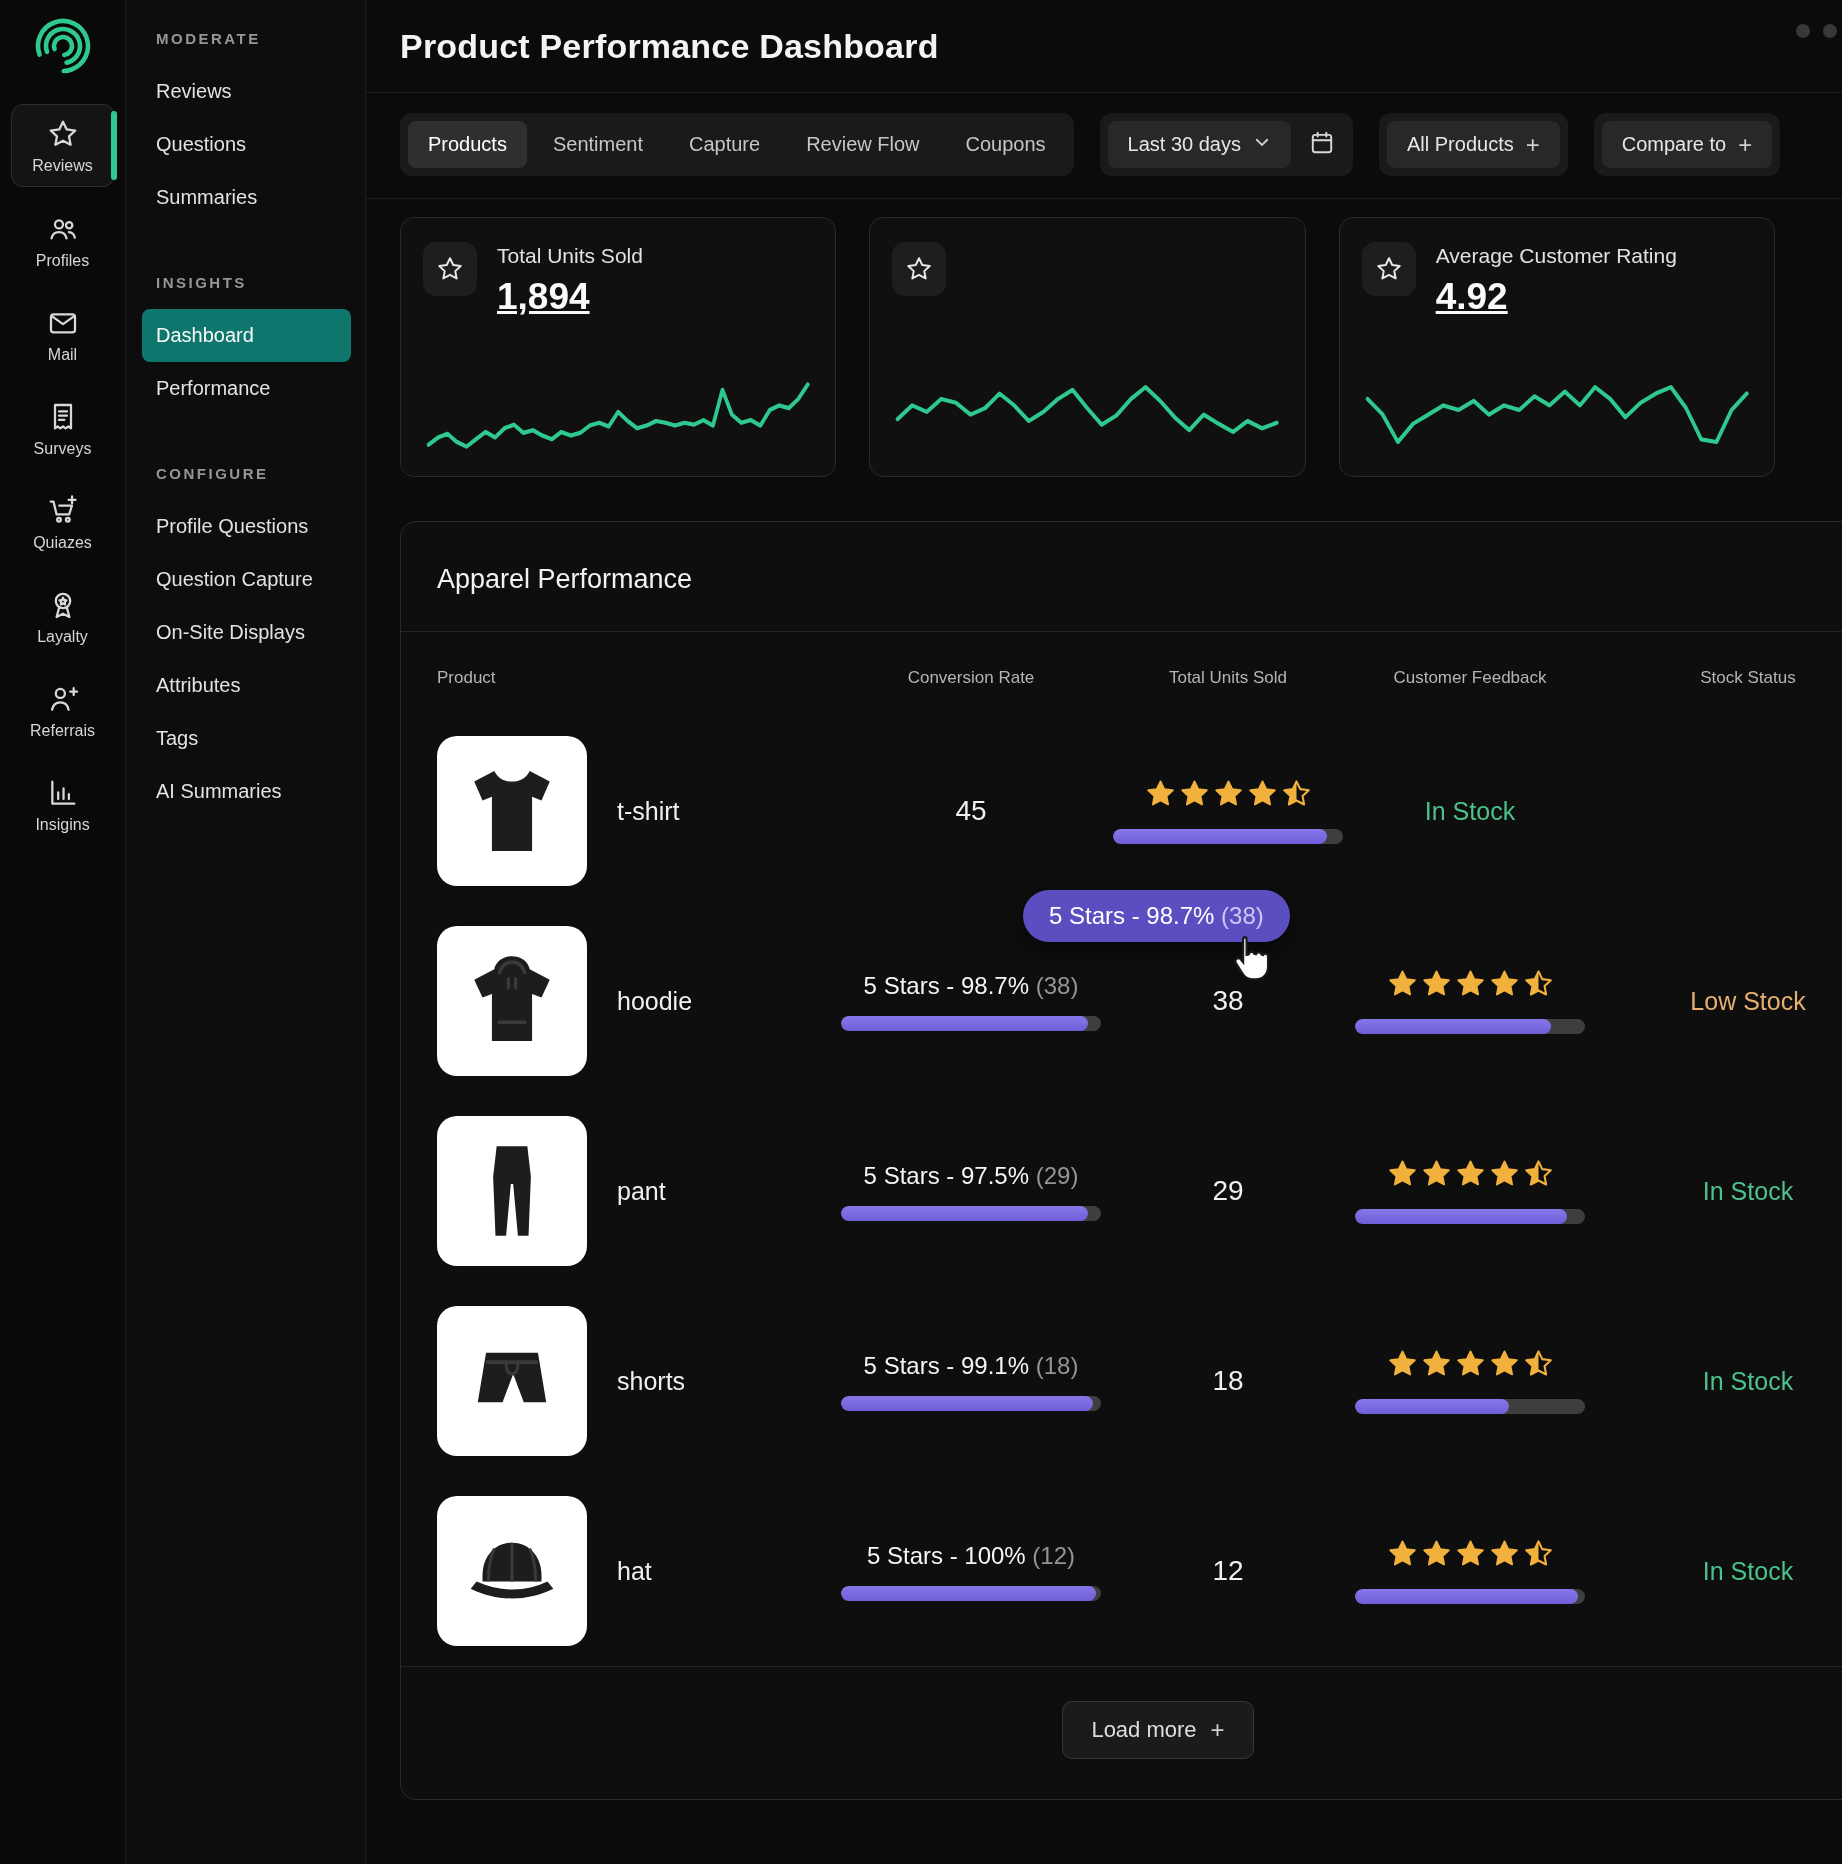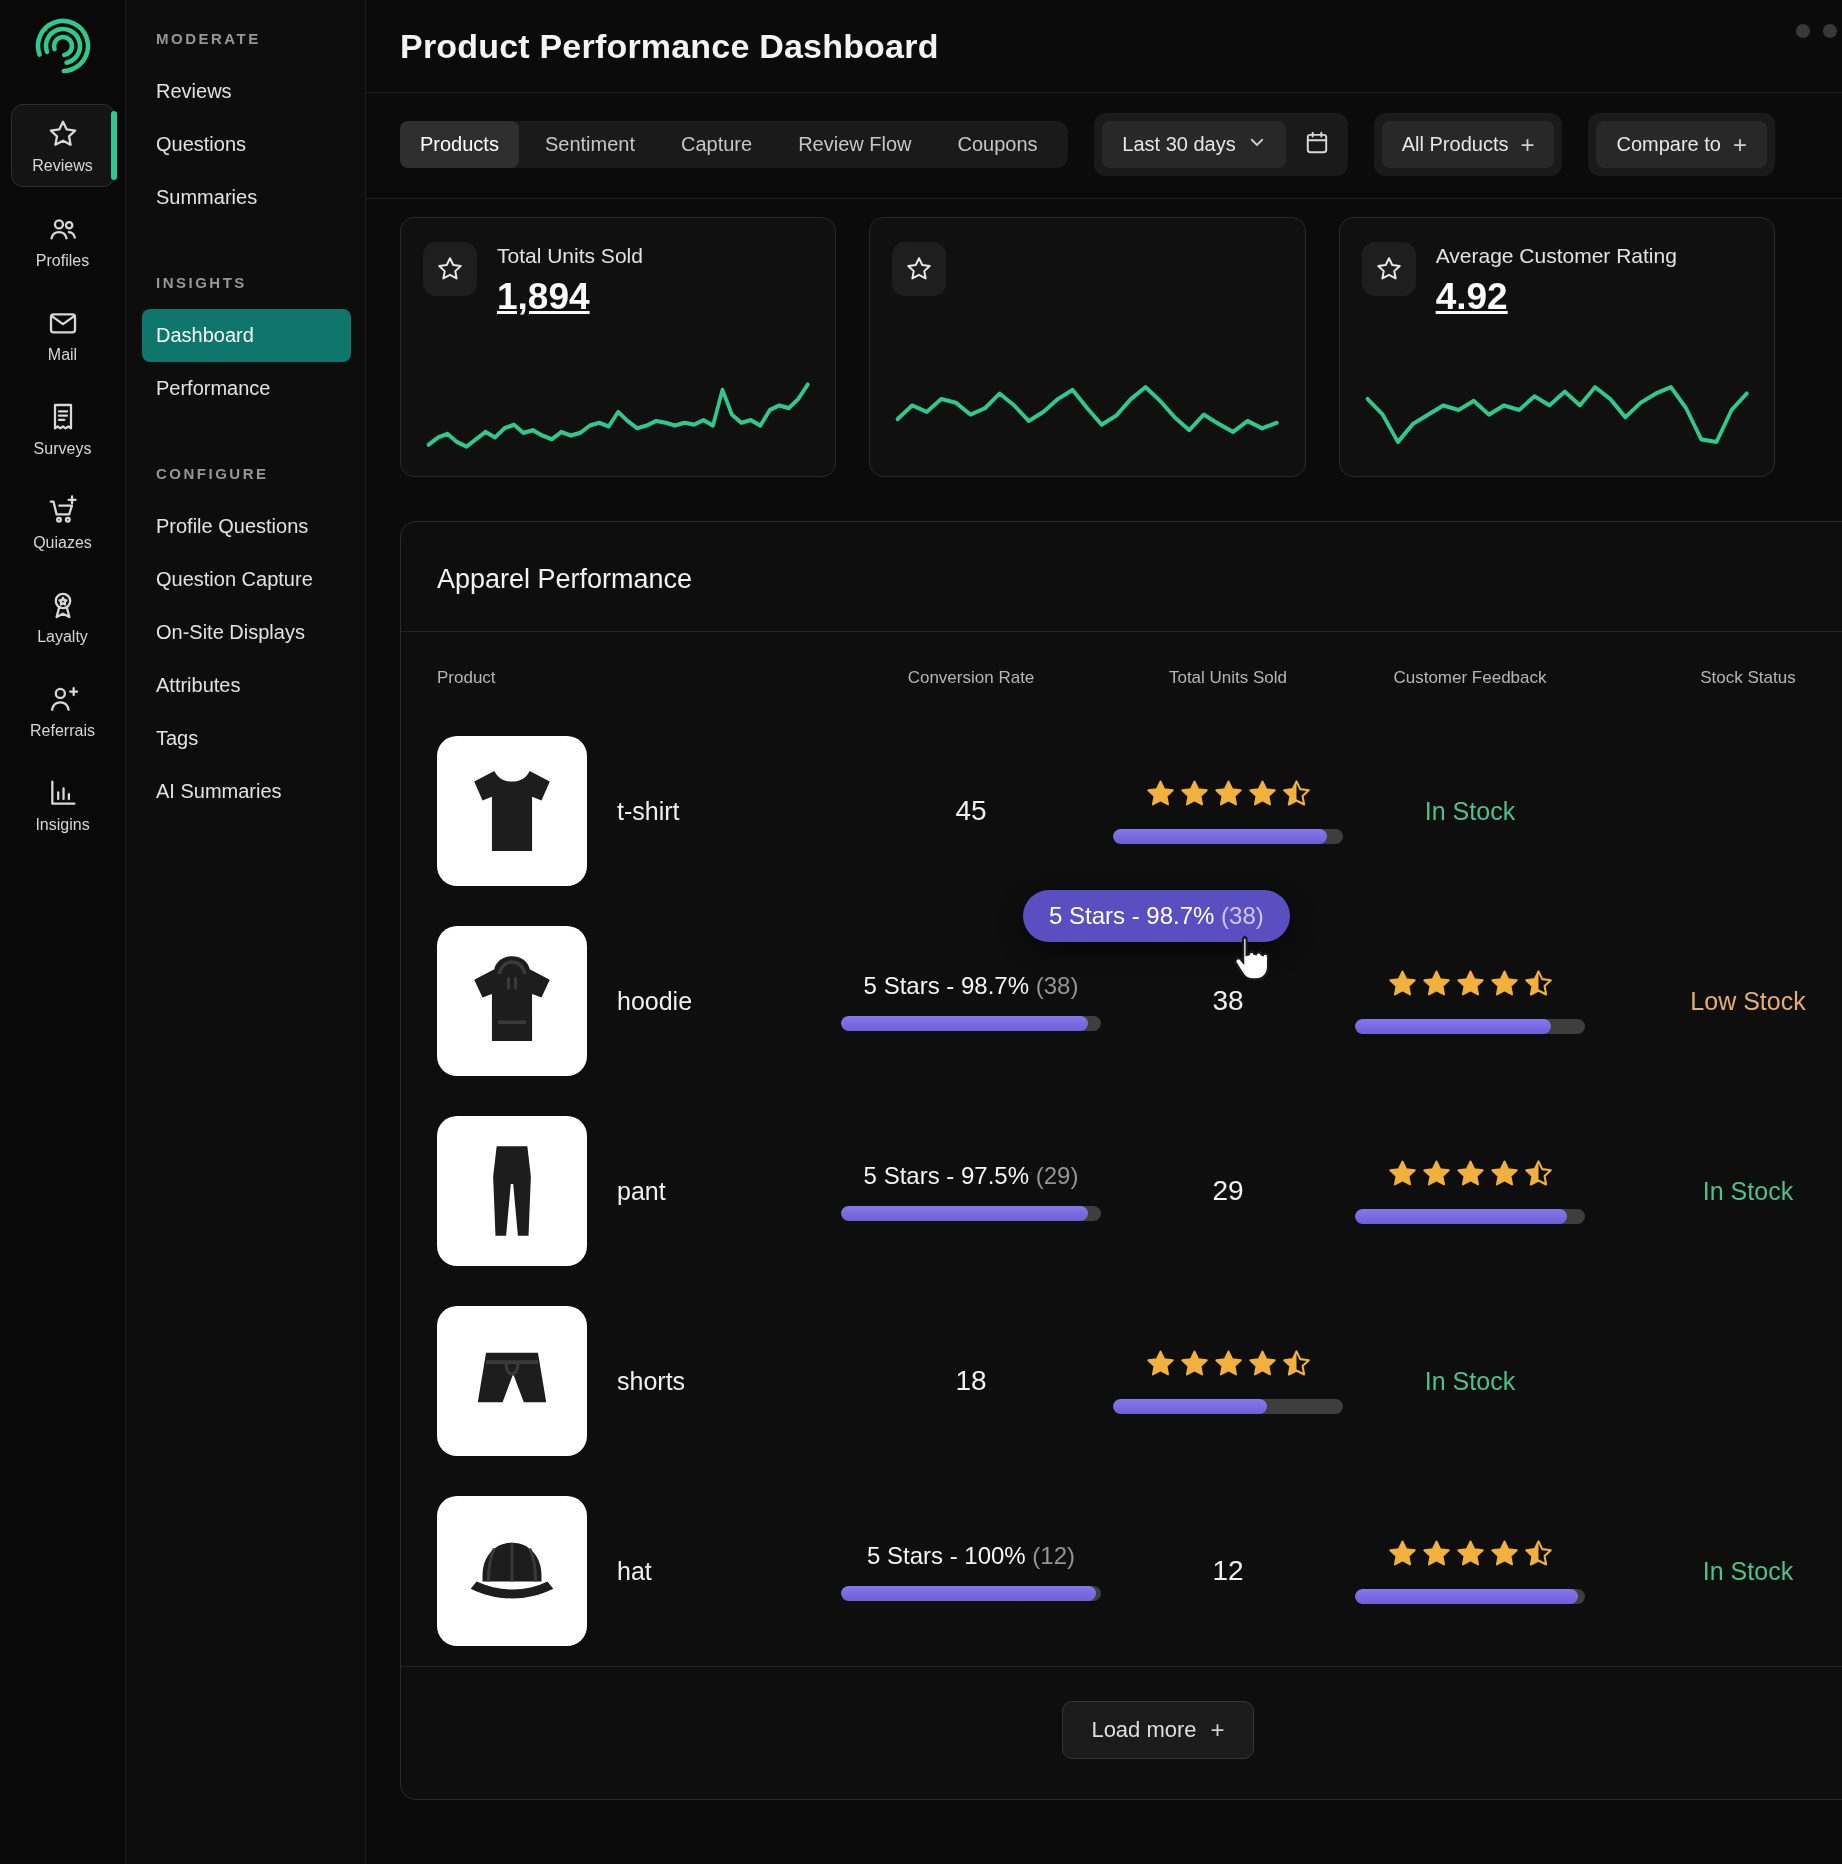--- a/index.html
+++ b/index.html
@@ -33,21 +33,21 @@
 
   
   main { flex:1; position:relative; padding:0 0 0 34px; background:#0b0b0b; }
   .main-header { height:92px; display:flex; align-items:center; position:relative; }
   .main-header h1 { font-size:34px; font-weight:600; color:#f4f4f4; letter-spacing:.2px; }
   .window-dots { position:absolute; right:52px; top:24px; display:flex; gap:13px; }
   .window-dots span { width:14px; height:14px; border-radius:50%; background:#383838; }
   .full-divider { height:1px; background:#1e1e1e; margin-left:-34px; width:1476px; border:0; }
 
   .toolbar { display:flex; align-items:center; gap:26px; padding:20px 0 22px; width:1375px; }
-  .tab-group { background:#1a1a1a; border-radius:12px; display:flex; gap:6px;
+  .tab-group { background:#1a1a1a; border-radius:12px; padding:8px; display:flex; gap:6px;
                align-items:center; flex:1; }
   .tab { background:transparent; border:0; color:#c6c6c6; font-size:20px; padding:12px 20px;
          border-radius:8px; cursor:pointer; font-family:inherit; white-space:nowrap; }
   .tab.active { background:#2f2f2f; color:#ffffff; }
   .tool-group { background:#1a1a1a; border-radius:12px; padding:8px; display:flex; gap:8px;
                 align-items:center; }
   .tool-btn { background:#282828; border:0; border-radius:8px; color:#e6e6e6; font-size:20px;
               padding:12px 20px; display:flex; align-items:center; gap:12px; cursor:pointer;
               font-family:inherit; white-space:nowrap; }
   .icon-btn { background:transparent; border:0; padding:6px 10px; cursor:pointer; }
@@ -465,20 +465,29 @@
   </div>
           <div class="grid trow">
     <div class="tile">
               <svg viewBox="0 0 100 100">
                 <path fill="#1d1d1d" d="M28 26h44l7 42H60l-9-24-9 24H21z"></path>
                 <path fill="none" stroke="#3a3a3a" stroke-width="3" d="M28 34h44"></path>
                 <path fill="none" stroke="#3a3a3a" stroke-width="2.6" d="M45 34c0 8 2 10 5 10s5-2 5-10"></path>
               </svg>
             </div>
     <div class="pname">shorts</div>
+    <div class="conv">
+      <div class="conv-label">
+        <span class="c-main">5 Stars - 99.1%</span>
+        <span class="c-count">(18)</span>
+      </div>
+      <div class="bar conv-bar">
+                <div class="bar-fill" style="width: 97%;"></div>
+              </div>
+    </div>
     <div class="units">18</div>
     <div class="feed">
       <div class="stars">
                 <span><svg viewBox="0 0 24 24">
                     <path d="M12 2.6l2.9 6 6.6.9-4.8 4.5 1.2 6.5L12 17.4 6.1 20.5l1.2-6.5L2.5 9.5l6.6-.9z" fill="#f1b13c" stroke="#f1b13c" stroke-width="1.4" stroke-linejoin="round"></path>
                   </svg></span>
                 <span><svg viewBox="0 0 24 24">
                     <path d="M12 2.6l2.9 6 6.6.9-4.8 4.5 1.2 6.5L12 17.4 6.1 20.5l1.2-6.5L2.5 9.5l6.6-.9z" fill="#f1b13c" stroke="#f1b13c" stroke-width="1.4" stroke-linejoin="round"></path>
                   </svg></span>
                 <span><svg viewBox="0 0 24 24">

